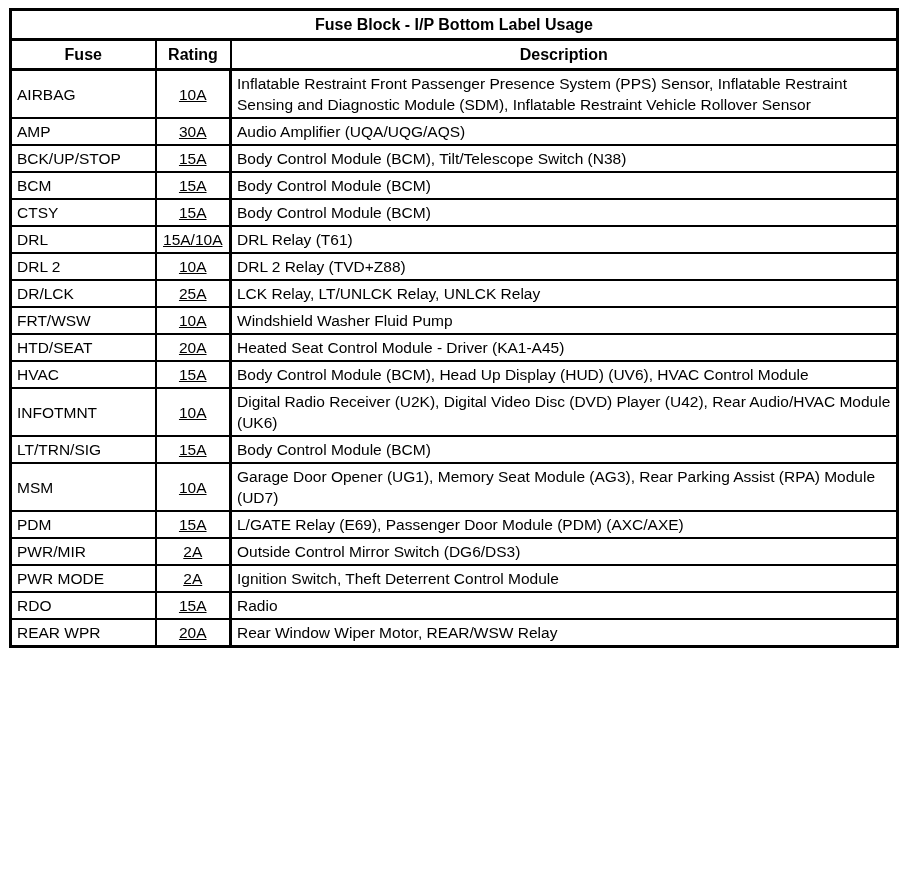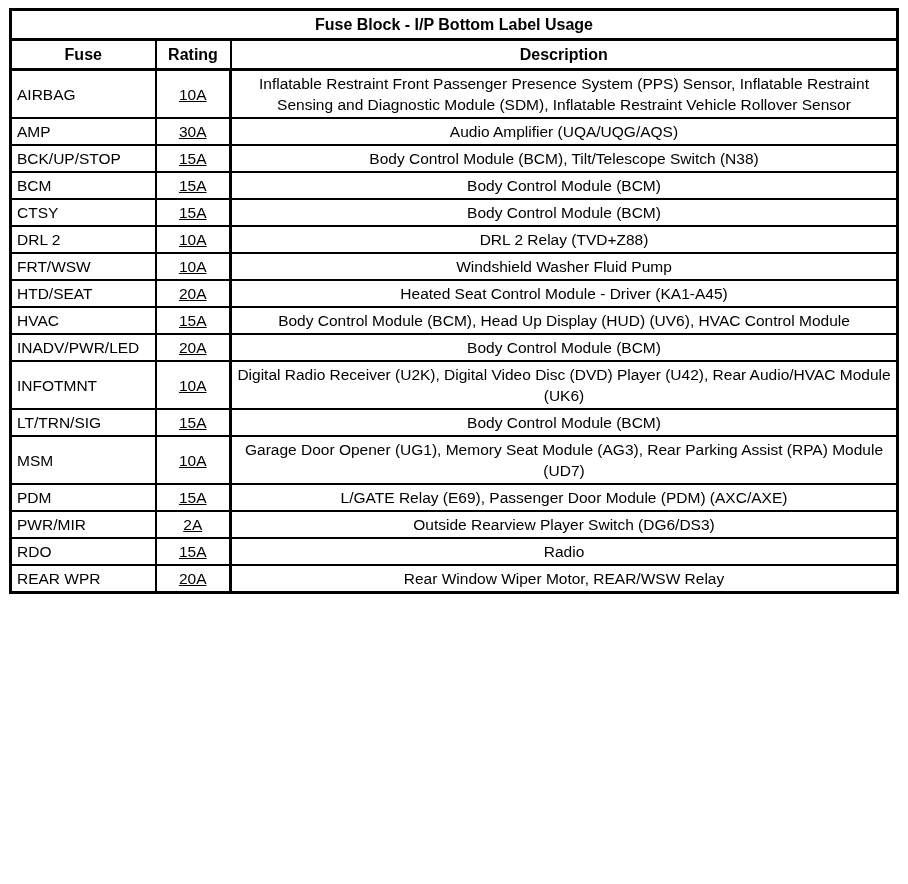--- a/index.html
+++ b/index.html
@@ -51,21 +51,21 @@
   }
   .fuse-table td.cell-fuse {
     text-align: left;
   }
   .fuse-table td.cell-rating {
     text-align: center;
     padding: 2px 1px;
     text-decoration: underline;
   }
   .fuse-table td.cell-description {
-    text-align: center;
+    text-align: left;
     border-left-width: 3px;
   }
   .fuse-table col.col-fuse    { width: 145px; }
   .fuse-table col.col-rating  { width: 75px; }
   .fuse-table col.col-desc    { width: auto; }
 </style>
 </head>
 <body>
 
 <div class="page">
@@ -105,43 +105,48 @@
           <td class="cell-fuse">BCM</td>
           <td class="cell-rating">15A</td>
           <td class="cell-description">Body Control Module (BCM)</td>
         </tr>
         <tr>
           <td class="cell-fuse">CTSY</td>
           <td class="cell-rating">15A</td>
           <td class="cell-description">Body Control Module (BCM)</td>
         </tr>
         <tr>
+          <td class="cell-fuse">DRL</td>
+          <td class="cell-rating">15A/10A</td>
+          <td class="cell-description">DRL Relay (T61)</td>
+        </tr>
+        <tr>
           <td class="cell-fuse">DRL 2</td>
           <td class="cell-rating">10A</td>
           <td class="cell-description">DRL 2 Relay (TVD+Z88)</td>
+        </tr>
+        <tr>
+          <td class="cell-fuse">DR/LCK</td>
+          <td class="cell-rating">25A</td>
+          <td class="cell-description">LCK Relay, LT/UNLCK Relay, UNLCK Relay</td>
         </tr>
         <tr>
           <td class="cell-fuse">FRT/WSW</td>
           <td class="cell-rating">10A</td>
           <td class="cell-description">Windshield Washer Fluid Pump</td>
         </tr>
         <tr>
           <td class="cell-fuse">HTD/SEAT</td>
           <td class="cell-rating">20A</td>
           <td class="cell-description">Heated Seat Control Module - Driver (KA1-A45)</td>
         </tr>
         <tr>
           <td class="cell-fuse">HVAC</td>
           <td class="cell-rating">15A</td>
           <td class="cell-description">Body Control Module (BCM), Head Up Display (HUD) (UV6), HVAC Control Module</td>
-        </tr>
-        <tr>
-          <td class="cell-fuse">INADV/PWR/LED</td>
-          <td class="cell-rating">20A</td>
-          <td class="cell-description">Body Control Module (BCM)</td>
         </tr>
         <tr>
           <td class="cell-fuse">INFOTMNT</td>
           <td class="cell-rating">10A</td>
           <td class="cell-description">Digital Radio Receiver (U2K), Digital Video Disc (DVD) Player (U42), Rear Audio/HVAC Module (UK6)</td>
         </tr>
         <tr>
           <td class="cell-fuse">LT/TRN/SIG</td>
           <td class="cell-rating">15A</td>
           <td class="cell-description">Body Control Module (BCM)</td>
@@ -152,21 +157,26 @@
           <td class="cell-description">Garage Door Opener (UG1), Memory Seat Module (AG3), Rear Parking Assist (RPA) Module (UD7)</td>
         </tr>
         <tr>
           <td class="cell-fuse">PDM</td>
           <td class="cell-rating">15A</td>
           <td class="cell-description">L/GATE Relay (E69), Passenger Door Module (PDM) (AXC/AXE)</td>
         </tr>
         <tr>
           <td class="cell-fuse">PWR/MIR</td>
           <td class="cell-rating">2A</td>
-          <td class="cell-description">Outside Rearview Player Switch (DG6/DS3)</td>
+          <td class="cell-description">Outside Control Mirror Switch (DG6/DS3)</td>
+        </tr>
+        <tr>
+          <td class="cell-fuse">PWR MODE</td>
+          <td class="cell-rating">2A</td>
+          <td class="cell-description">Ignition Switch, Theft Deterrent Control Module</td>
         </tr>
         <tr>
           <td class="cell-fuse">RDO</td>
           <td class="cell-rating">15A</td>
           <td class="cell-description">Radio</td>
         </tr>
         <tr>
           <td class="cell-fuse">REAR WPR</td>
           <td class="cell-rating">20A</td>
           <td class="cell-description">Rear Window Wiper Motor, REAR/WSW Relay</td>

